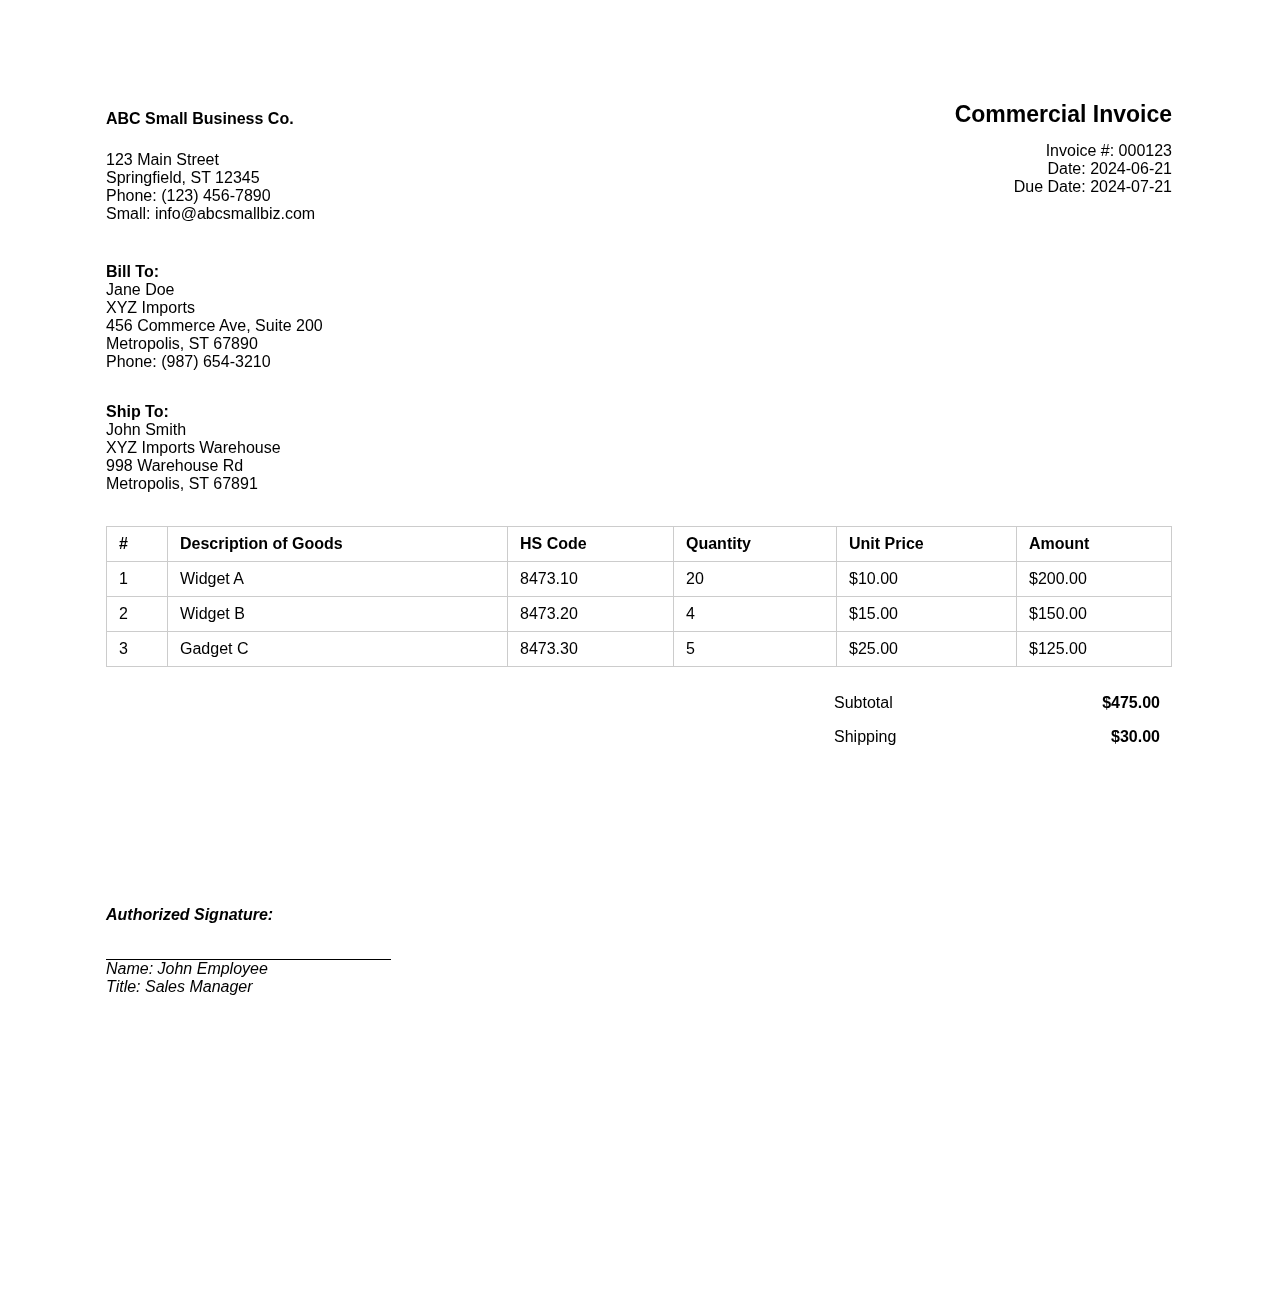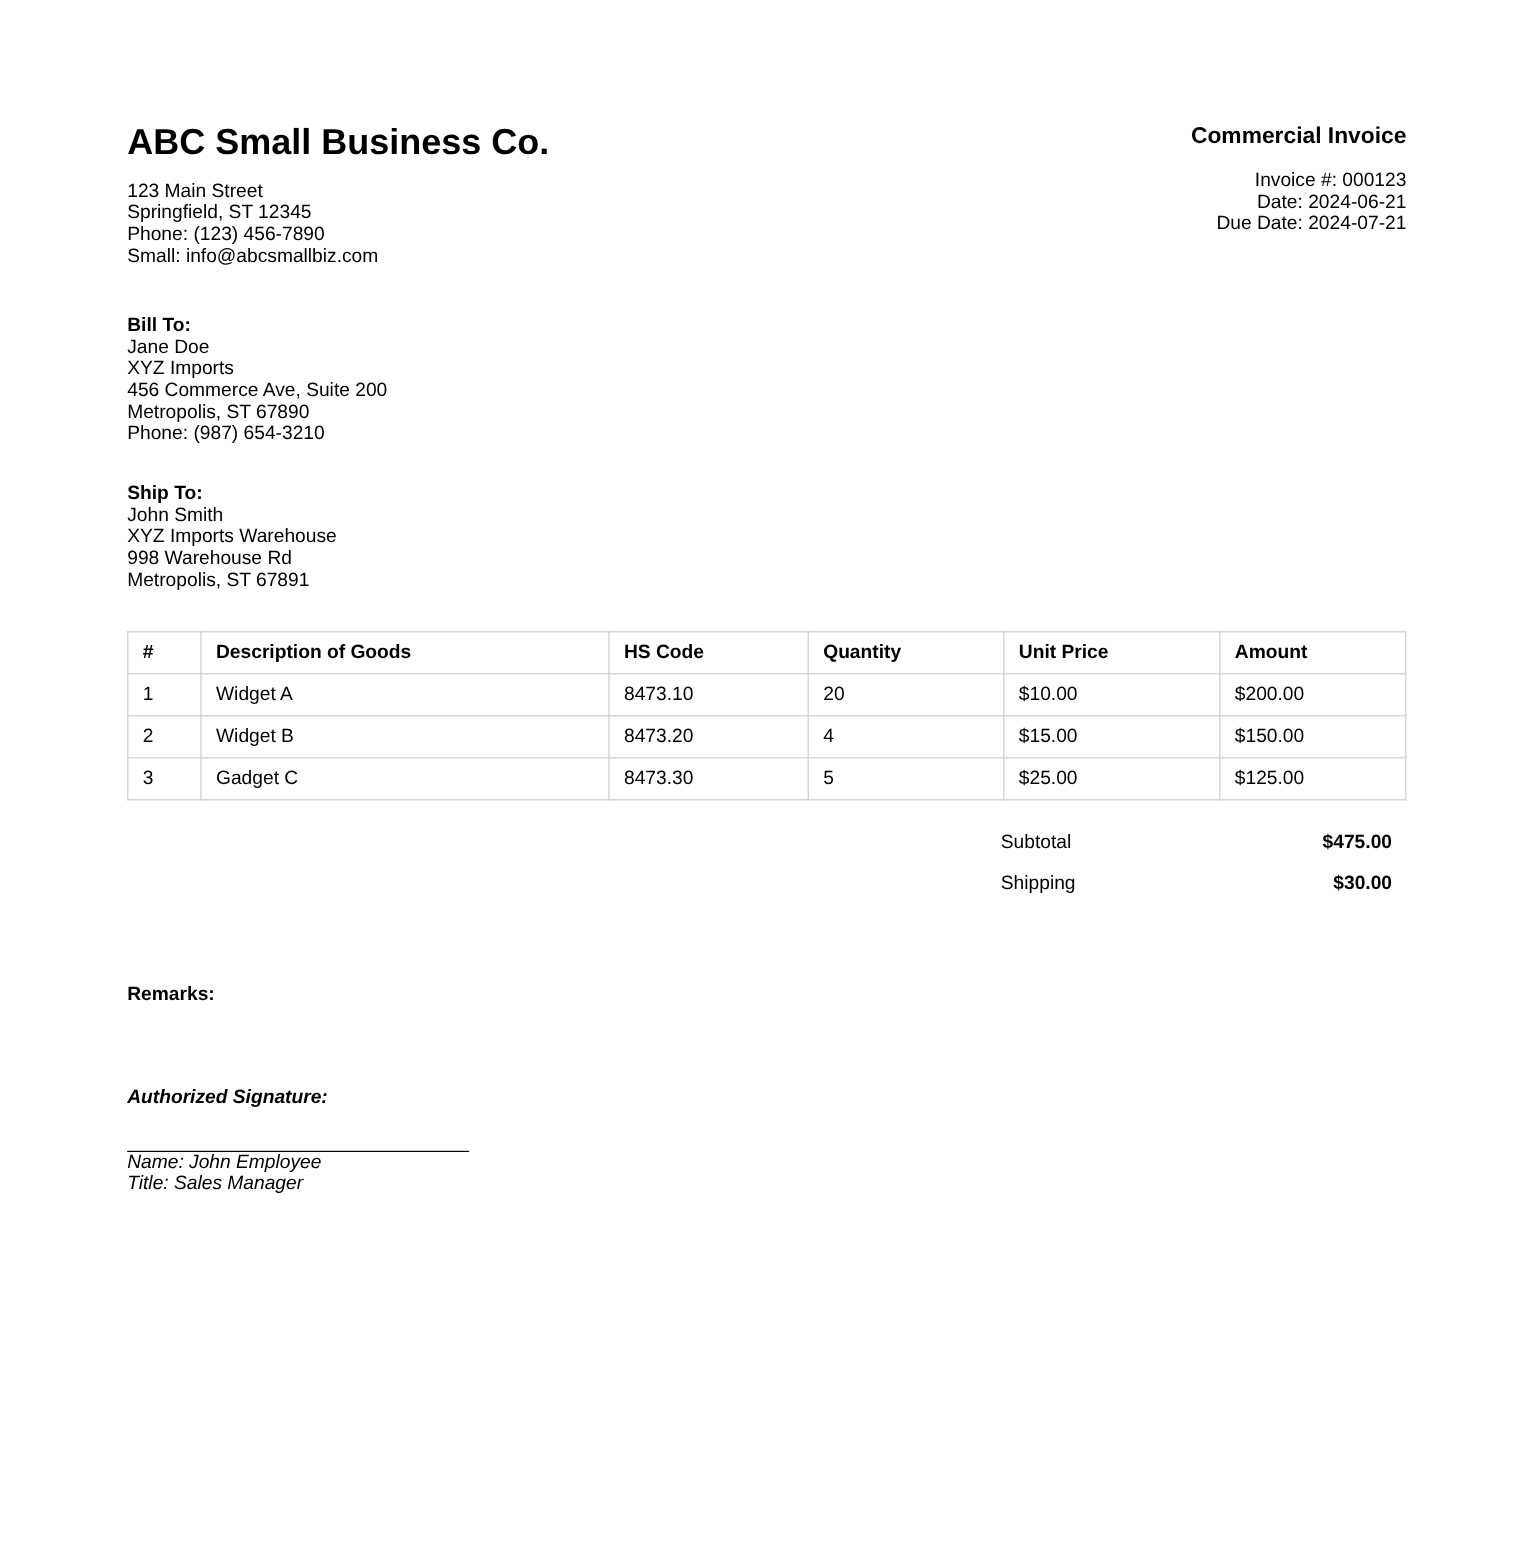--- a/index.html
+++ b/index.html
@@ -1,20 +1,20 @@
 <!DOCTYPE html>
 <html><head>
 <meta charset="utf-8">
 <style>
   html, body { margin: 0; padding: 0; background: #fff; }
   body { width: 1278px; height: 1300px; position: relative; font-family: "Liberation Sans", sans-serif; color: #000; font-size: 16px; line-height: 18px; }
   .page { position: absolute; left: 106px; top: 0; width: 1066px; }
-  .company-name { position: absolute; left: 0; top: 105px; font-size: 30px; font-weight: bold; line-height: 28px; white-space: nowrap; }
+  .company-name { position: absolute; left: 0; top: 105px; font-size: 16px; font-weight: bold; line-height: 28px; white-space: nowrap; }
   .company-addr { position: absolute; left: 0; top: 151px; }
-  .inv-title { position: absolute; right: 0; top: 103px; font-size: 19px; font-weight: bold; line-height: 22px; text-align: right; white-space: nowrap; }
+  .inv-title { position: absolute; right: 0; top: 103px; font-size: 23px; font-weight: bold; line-height: 22px; text-align: right; white-space: nowrap; }
   .inv-meta { position: absolute; right: 0; top: 142px; text-align: right; }
   .line { display: block; white-space: nowrap; }
   .block-label { font-weight: bold; }
   .bill-to { position: absolute; left: 0; top: 263px; }
   .ship-to { position: absolute; left: 0; top: 403px; }
   table.items { position: absolute; left: 0; top: 526px; width: 1066px; border-collapse: collapse; }
   table.items th, table.items td { border: 1px solid #ccc; text-align: left; padding: 0 12px; height: 34px; font-size: 16px; }
   table.items th { font-weight: bold; }
   .col-num { width: 36px; }
   .col-desc { width: 315px; }
@@ -108,21 +108,20 @@
       <span>Subtotal</span>
       <span class="totals-value">$475.00</span>
     </div>
     <div class="totals-row">
       <span>Shipping</span>
       <span class="totals-value">$30.00</span>
     </div>
   </div>
 
   <div class="remarks">
-    <span class="line block-label">Remarks:</span>
   </div>
 
   <div class="signature">
     <span class="line block-label">Authorized Signature:</span>
     <div class="sig-line"></div>
     <span class="line">Name: John Employee</span>
     <span class="line">Title: Sales Manager</span>
   </div>
 </div>
 

